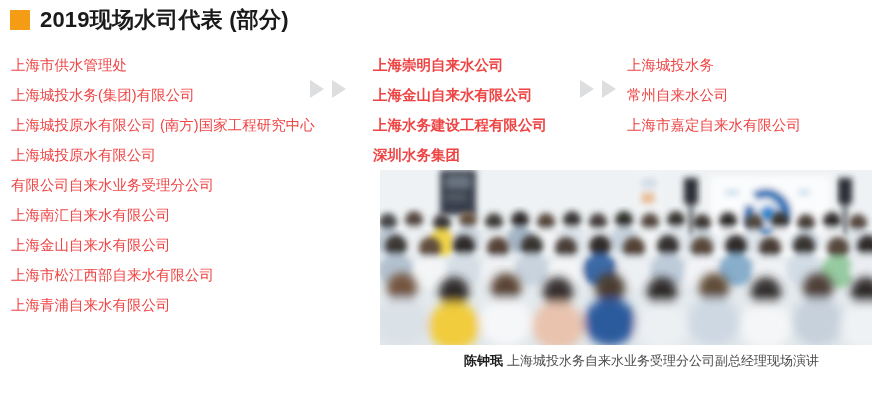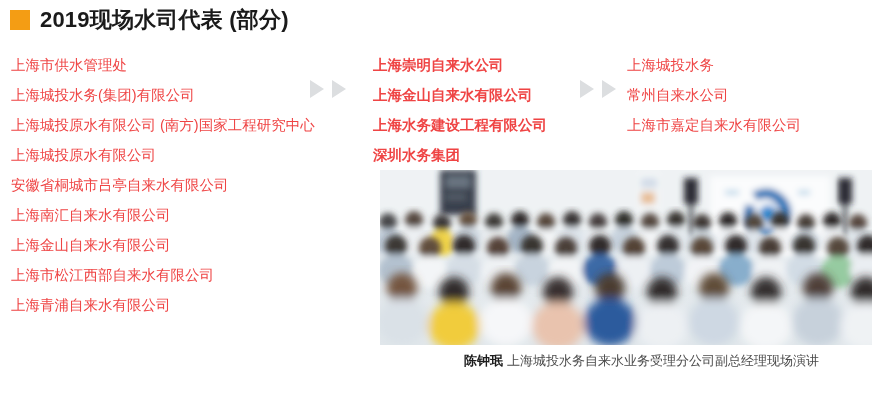--- a/index.html
+++ b/index.html
@@ -106,21 +106,21 @@
 <div class="title-row">
   <span class="title-marker"></span>
   <span class="title-text">2019现场水司代表 (部分)</span>
 </div>
 
 <div class="col col-1">
   <span class="col-item">上海市供水管理处</span>
   <span class="col-item">上海城投水务(集团)有限公司</span>
   <span class="col-item">上海城投原水有限公司 (南方)国家工程研究中心</span>
   <span class="col-item">上海城投原水有限公司</span>
-  <span class="col-item">安徽省桐城市吕亭自来水有限公司</span>
+  <span class="col-item">有限公司自来水业务受理分公司</span>
   <span class="col-item">上海南汇自来水有限公司</span>
   <span class="col-item">上海金山自来水有限公司</span>
   <span class="col-item">上海市松江西部自来水有限公司</span>
   <span class="col-item">上海青浦自来水有限公司</span>
 </div>
 
 <div class="arrows arrows-1">
   <span class="arrow-tri"></span>
   <span class="arrow-tri"></span>
 </div>

